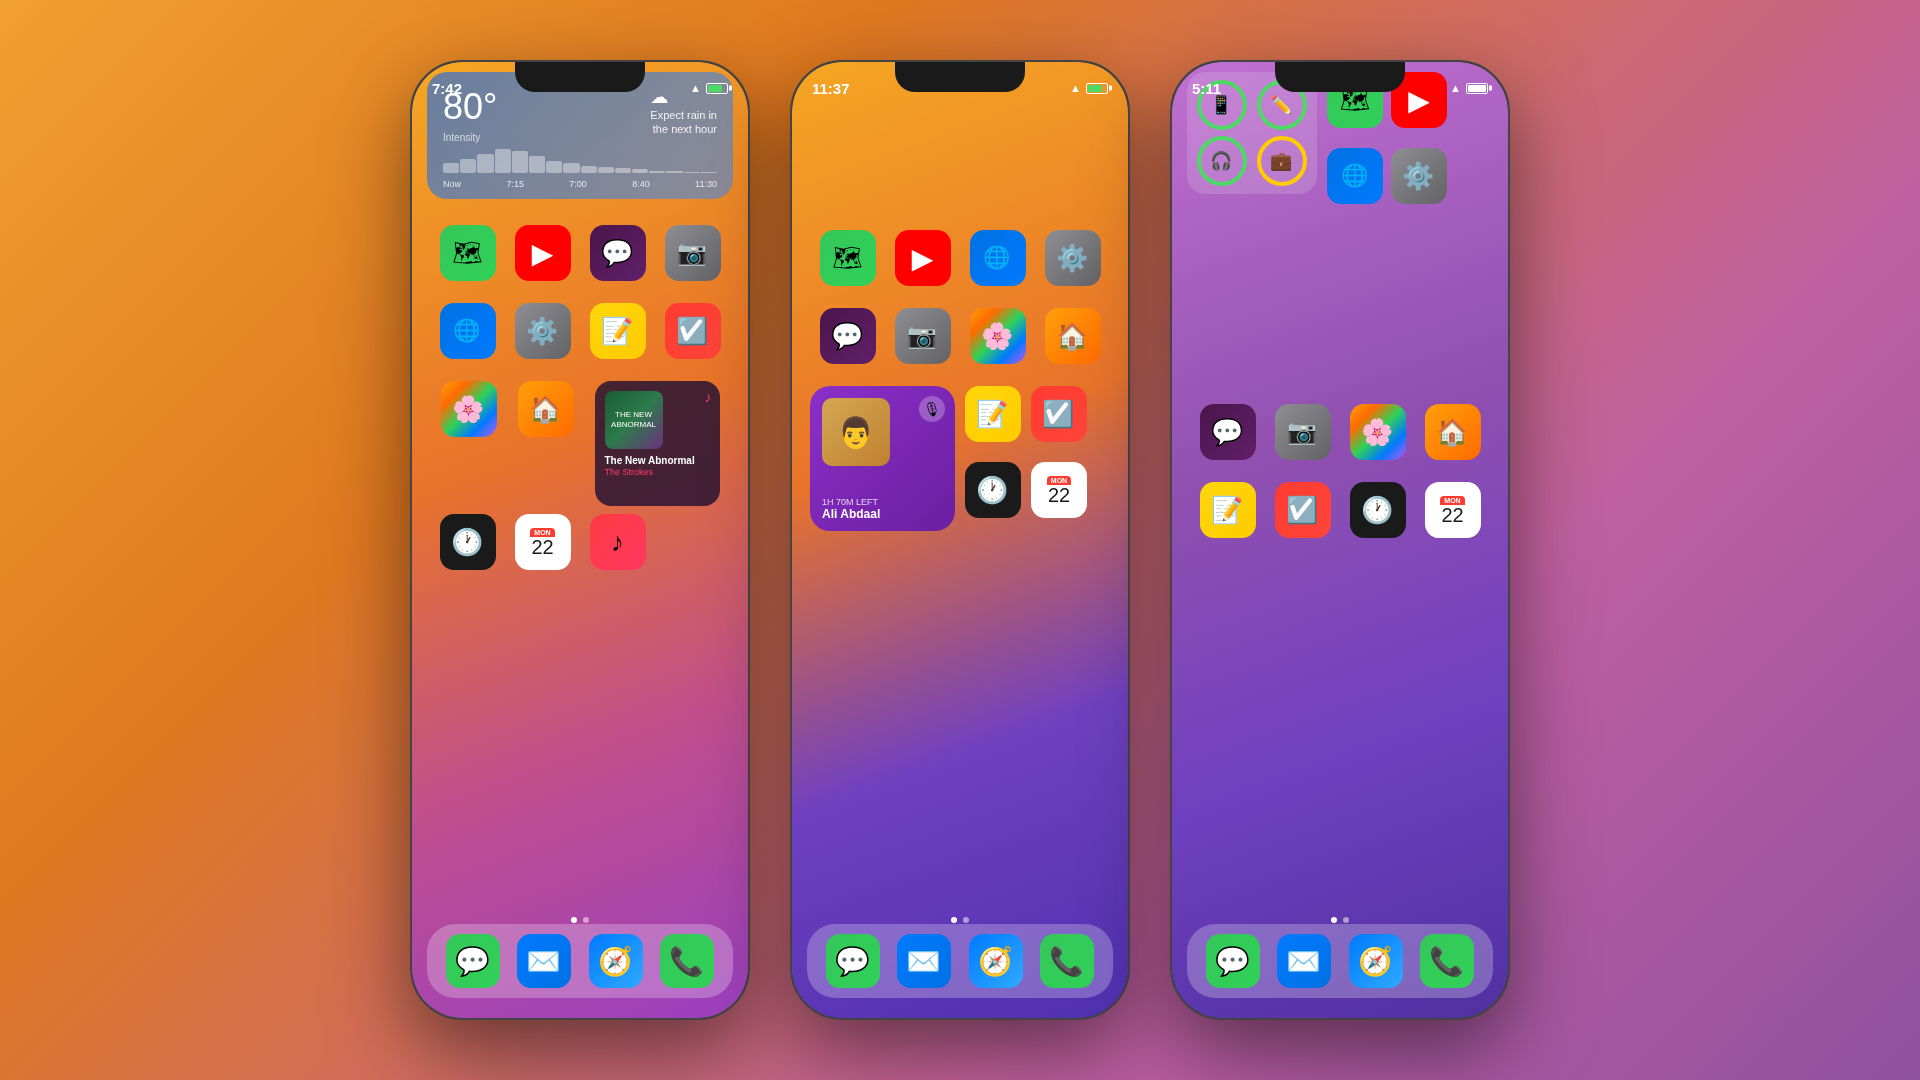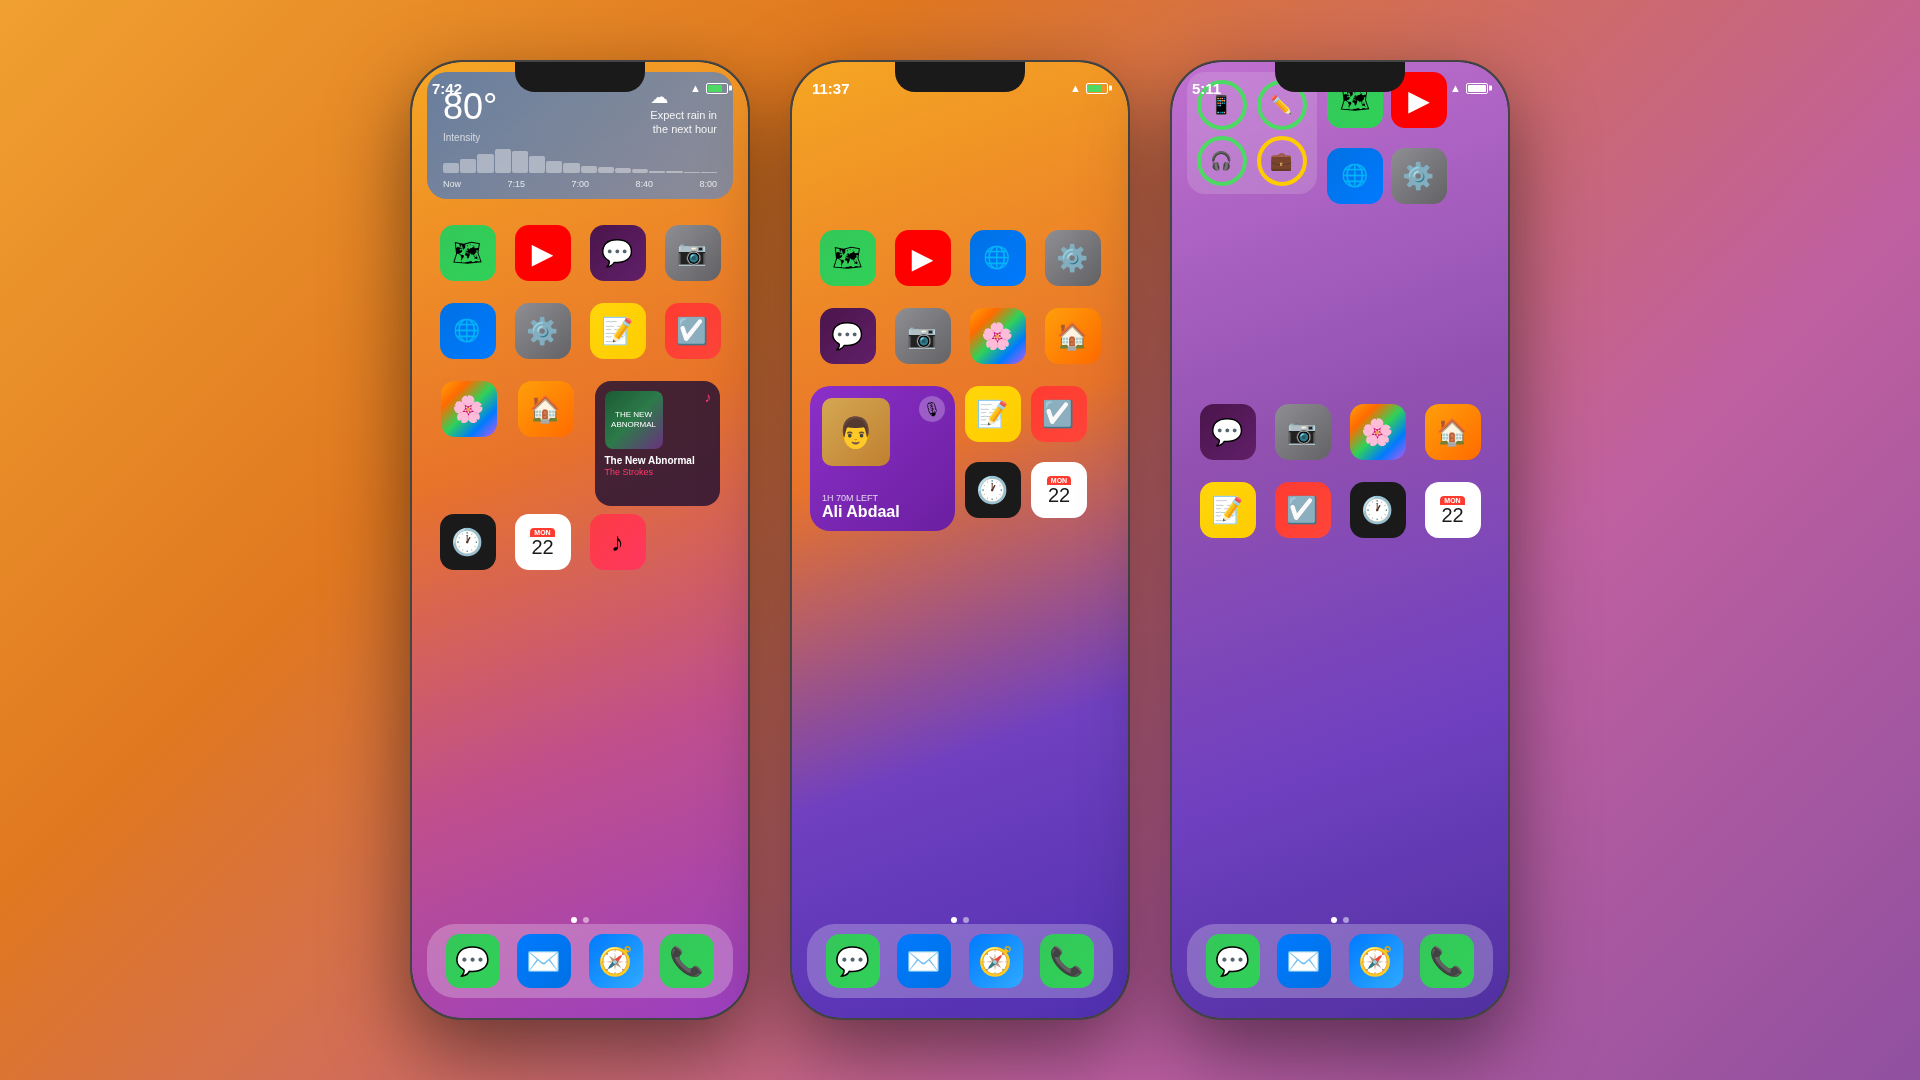--- a/index.html
+++ b/index.html
@@ -371,21 +371,21 @@
         <div class="weather-bar-segment" style="height:10%"></div>
         <div class="weather-bar-segment" style="height:8%"></div>
         <div class="weather-bar-segment" style="height:6%"></div>
         <div class="weather-bar-segment" style="height:5%"></div>
       </div>
       <div class="weather-times">
         <span>Now</span>
           <span>7:15</span>
           <span>7:00</span>
           <span>8:40</span>
-          <span>8:00</span>
+          <span>11:30</span>
       </div>
     </div>
     <div class="weather-label">Weather</div>
 
     <div class="app-row" style="padding:0 18px">
       <div class="app-icon">
         <div class="icon-img maps-icon">
             <span style="font-size:24px">🗺</span>
           </div>
         <span class="icon-label">Maps</span>
@@ -615,21 +615,21 @@
 
       <div style="width:145px;height:145px;background:linear-gradient(135deg,#8b2fc9,#6b1fa0);border-radius:20px;padding:12px;position:relative;overflow:hidden">
         <div style="display:flex;gap:8px;align-items:center">
           <div style="width:68px;height:68px;border-radius:10px;background:linear-gradient(135deg,#d4a853,#c08030);display:flex;align-items:center;justify-content:center;font-size:36px;overflow:hidden">
             <span style="font-size:30px">👨</span>
           </div>
           <div style="position:absolute;top:10px;right:10px;width:26px;height:26px;border-radius:50%;background:rgba(255,255,255,0.25);display:flex;align-items:center;justify-content:center;font-size:14px">🎙</div>
         </div>
         <div style="position:absolute;bottom:10px;left:12px;right:12px">
           <div style="font-size:9px;color:rgba(255,255,255,0.8)">1H 70M LEFT</div>
-          <div style="font-size:16px;font-weight:600;color:white">Ali Abdaal</div>
+          <div style="font-size:12px;font-weight:600;color:white">Ali Abdaal</div>
         </div>
       </div>
 
       <div style="display:flex;flex-direction:column;gap:6px">
         <div style="display:flex;gap:10px">
           <div class="app-icon">
             <div class="icon-img notes-icon">
                 <span style="font-size:26px">📝</span>
               </div>
             <span class="icon-label">Notes</span>

